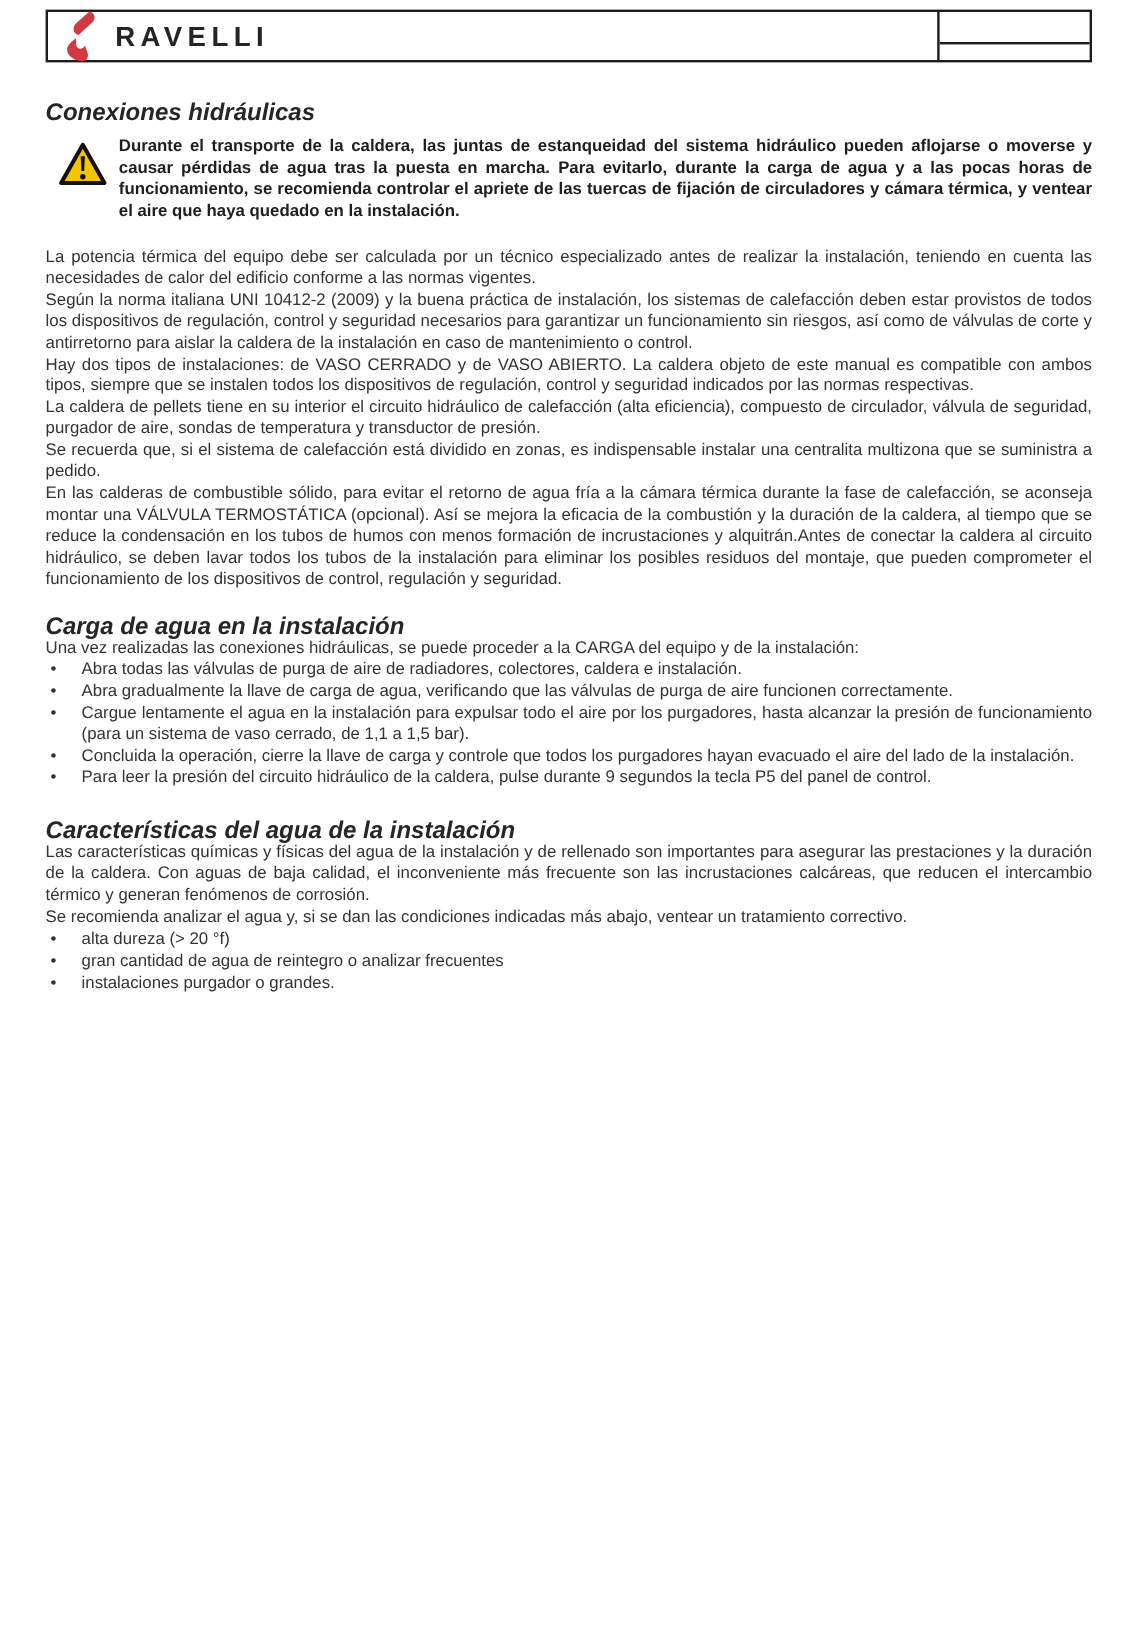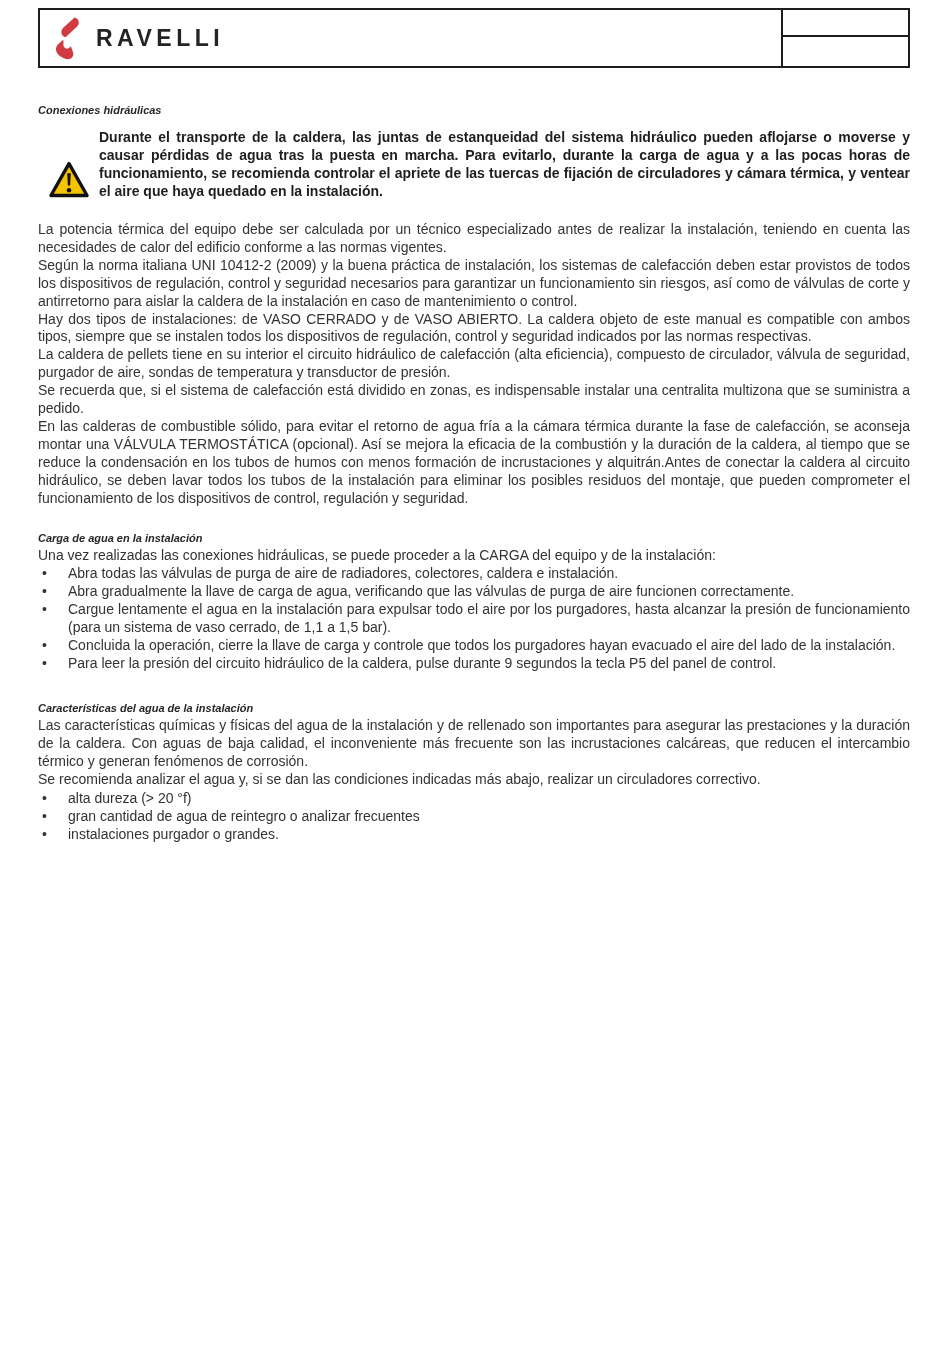--- a/index.html
+++ b/index.html
@@ -7,45 +7,45 @@
   body {
     width:950px; height:1360px; overflow:hidden;
     font-family:"Liberation Sans", sans-serif;
     color:#333333;
     -webkit-font-smoothing:antialiased;
   }
   .page { padding:8px 40px 0 38px; }
 
   
   .header-box {
-    height:60px;
+    height:44px;
     border:2px solid #1d1d1d;
     display:flex;
     margin-bottom:33px;
     background:#ffffff;
   }
   .logo { flex:1; display:flex; align-items:center; gap:13px; padding-left:13px; }
   .wordmark {
     font-size:23px; font-weight:bold; letter-spacing:4.5px;
     color:#242424;
   }
   .header-cells { width:127px; border-left:2px solid #1d1d1d; display:flex; flex-direction:column; }
   .cell-top { height:27px; border-bottom:2px solid #1d1d1d; }
   .cell-bottom { flex:1; }
 
   
   .sec-title {
-    font-size:11px; font-style:italic; font-weight:bold;
+    font-size:20px; font-style:italic; font-weight:bold;
     color:#262626; line-height:18px;
   }
   .mt-lg { margin-top:21px; }
   .mt-md { margin-top:27px; }
 
   
-  .warning { display:flex; align-items:flex-end; margin:9px 0 21px 10px; }
+  .warning { display:flex; align-items:flex-start; margin:9px 0 21px 10px; }
   .warn-icon { flex:0 0 auto; margin-top:5px; }
   .warn-text {
     margin-left:9px; font-weight:bold; font-size:14px; line-height:18px;
     text-align:justify; color:#1e1e1e;
   }
 
   
   .body-block p, .intro, .plain p {
     font-size:14px; line-height:17.9px; text-align:justify; color:#333333;
   }
@@ -101,21 +101,21 @@
     <li>Abra todas las válvulas de purga de aire de radiadores, colectores, caldera e instalación.</li>
     <li>Abra gradualmente la llave de carga de agua, verificando que las válvulas de purga de aire funcionen correctamente.</li>
     <li>Cargue lentamente el agua en la instalación para expulsar todo el aire por los purgadores, hasta alcanzar la presión de funcionamiento (para un sistema de vaso cerrado, de 1,1 a 1,5 bar).</li>
     <li>Concluida la operación, cierre la llave de carga y controle que todos los purgadores hayan evacuado el aire del lado de la instalación.</li>
     <li>Para leer la presión del circuito hidráulico de la caldera, pulse durante 9 segundos la tecla P5 del panel de control.</li>
   </ul>
 
   <h2 class="sec-title mt-md">Características del agua de la instalación</h2>
   <div class="plain">
     <p>Las características químicas y físicas del agua de la instalación y de rellenado son importantes para asegurar las prestaciones y la duración de la caldera. Con aguas de baja calidad, el inconveniente más frecuente son las incrustaciones calcáreas, que reducen el intercambio térmico y generan fenómenos de corrosión.</p>
-    <p>Se recomienda analizar el agua y, si se dan las condiciones indicadas más abajo, realizar un circuladores correctivo.</p>
+    <p>Se recomienda analizar el agua y, si se dan las condiciones indicadas más abajo, ventear un tratamiento correctivo.</p>
   </div>
   <ul class="bullets">
     <li>alta dureza (&gt; 20 °f)</li>
     <li>gran cantidad de agua de reintegro o analizar frecuentes</li>
     <li>instalaciones purgador o grandes.</li>
   </ul>
 
 </div>
 
 </body></html>

